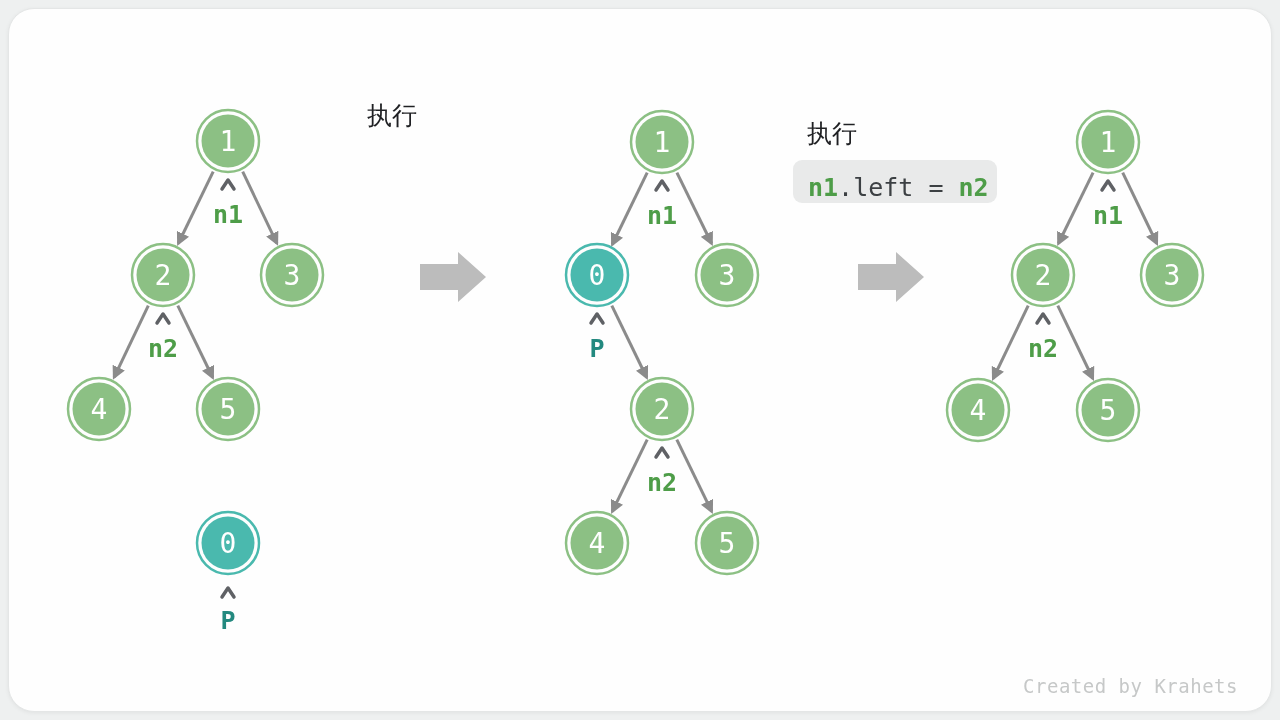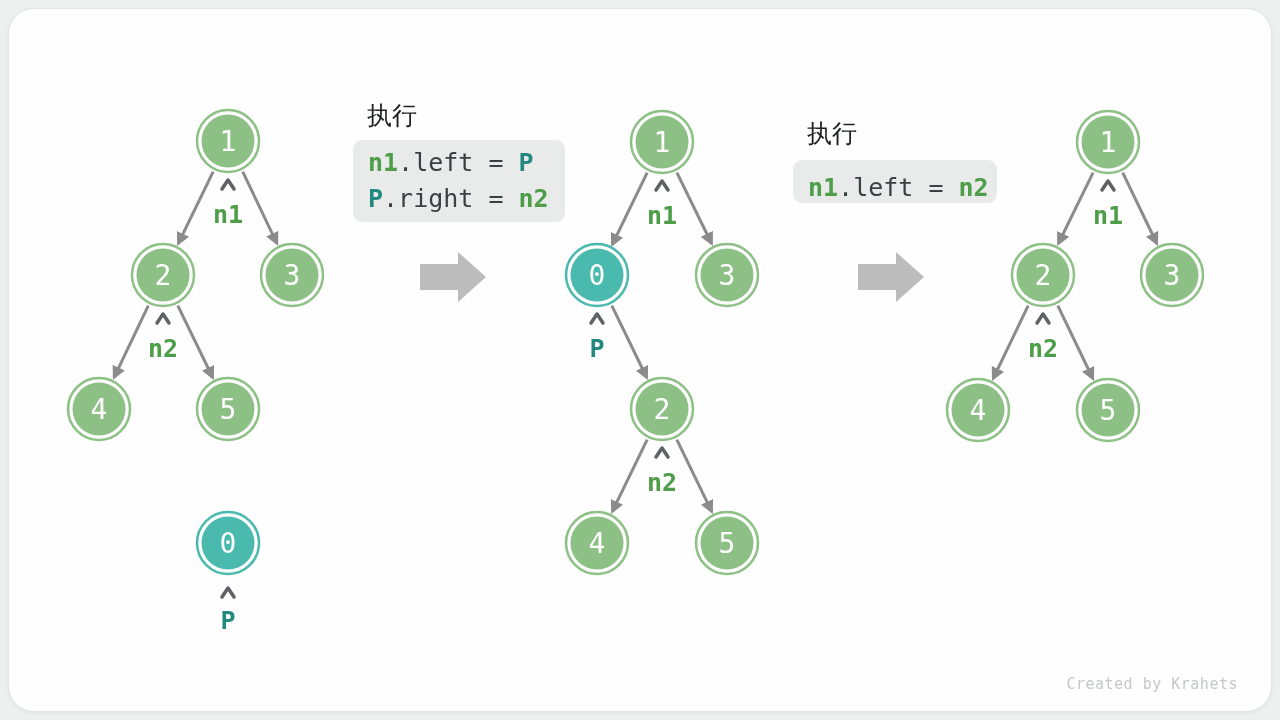--- a/index.html
+++ b/index.html
@@ -29,21 +29,21 @@
   .exec-title{position:absolute;font-size:25px;color:var(--title-ink);
               font-family:"Liberation Sans",sans-serif;}
   .code-box{position:absolute;background:var(--code-bg);border-radius:9px;
             box-sizing:border-box;padding:5px 15px;
             font-family:"DejaVu Sans Mono",monospace;font-size:25px;line-height:36px;}
   .code-line{white-space:pre;}
   .tok{color:var(--ink);}
   .tok.green{color:var(--lbl-green);font-weight:bold;}
   .tok.teal{color:var(--lbl-teal);font-weight:bold;}
   .watermark{position:absolute;right:42px;top:675px;
-             font-family:"DejaVu Sans Mono",monospace;font-size:15px;
+             font-family:"DejaVu Sans Mono",monospace;font-size:19px;
              letter-spacing:0.5px;color:var(--watermark);}
 </style>
 </head>
 <body>
 
 <div class="stage">
   <div class="canvas"></div>
 
   <svg class="diagram" width="1280" height="720" viewBox="0 0 1280 720">
     <defs>
@@ -180,24 +180,20 @@
       </g>
 
       <path class="caret" d="M1102 190 L1108 181 L1114 190"></path>
       <text class="ptr-label ptr-green" x="1108" y="224">n1</text>
       <path class="caret" d="M1037 323 L1043 314 L1049 323"></path>
       <text class="ptr-label ptr-green" x="1043" y="357">n2</text>
     </g>
   </svg>
 
   <div class="exec-title" style="left:367px;top:99px">执行</div>
-  <div class="code-box" style="left:353px;top:140px;width:212px;height:82px">
-    <div class="code-line"><span class="tok green">n1</span><span class="tok">.left</span><span class="tok"> = </span><span class="tok teal">P</span></div>
-    <div class="code-line"><span class="tok teal">P</span><span class="tok">.right</span><span class="tok"> = </span><span class="tok green">n2</span></div>
-  </div>
 
   <div class="exec-title" style="left:807px;top:117px">执行</div>
   <div class="code-box" style="left:793px;top:160px;width:204px;height:43px;padding-top:10px">
     <div class="code-line"><span class="tok green">n1</span><span class="tok">.left</span><span class="tok"> = </span><span class="tok green">n2</span></div>
   </div>
 
   <div class="watermark">Created by Krahets</div>
 </div>
 
 </body></html>

